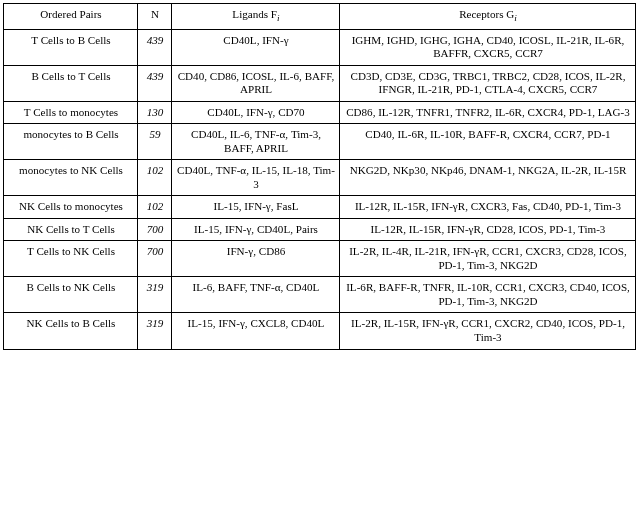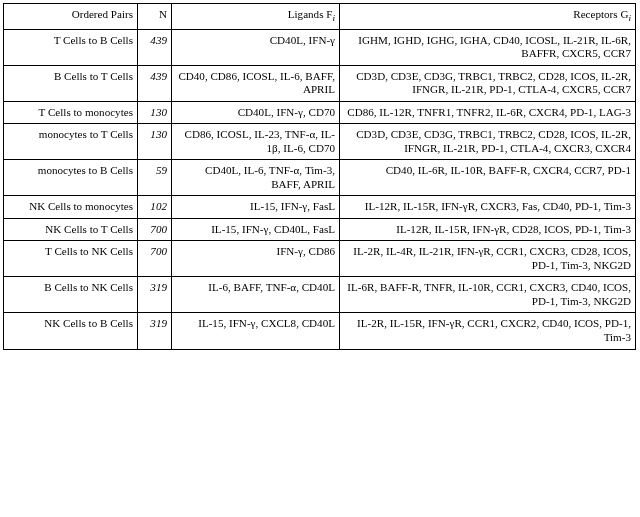--- a/index.html
+++ b/index.html
@@ -24,21 +24,21 @@
     table-layout: fixed;
     width: 632px;
     margin: 3px 0 0 3px;
     font-size: 11.1px;
     line-height: 1.22;
   }
   table.pairs th, table.pairs td {
     border: 0.8px solid #000000;
     vertical-align: top;
     padding: 4px 4px 4px 5px;
-    text-align: right;
+    text-align: center;
     font-weight: normal;
   }
   table.pairs thead th {
     font-weight: normal;
   }
   col.c1 { width: 134px; }
   col.c2 { width: 34px; }
   col.c3 { width: 168px; }
   col.c4 { width: 296px; }
   .ital { font-style: italic; }
@@ -82,41 +82,41 @@
         <td class="ligands">CD40, CD86, ICOSL, IL-6, BAFF, APRIL</td>
         <td class="receptors">CD3D, CD3E, CD3G, TRBC1, TRBC2, CD28, ICOS, IL-2R, IFNGR, IL-21R, PD-1, CTLA-4, CXCR5, CCR7</td>
       </tr>
       <tr>
         <td class="pairname">T Cells to monocytes</td>
         <td class="num">130</td>
         <td class="ligands">CD40L, IFN-γ, CD70</td>
         <td class="receptors">CD86, IL-12R, TNFR1, TNFR2, IL-6R, CXCR4, PD-1, LAG-3</td>
       </tr>
       <tr>
-        <td class="pairname">monocytes to T Cells</td>
-        <td class="num">130</td>
-        <td class="ligands">CD86, ICOSL, IL-23, TNF-α, IL-1β, IL-6, CD70</td>
-        <td class="receptors">CD3D, CD3E, CD3G, TRBC1, TRBC2, CD28, ICOS, IL-2R, IFNGR, IL-21R, PD-1, CTLA-4, CXCR3, CXCR4</td>
-      </tr>
-      <tr>
         <td class="pairname">monocytes to B Cells</td>
         <td class="num">59</td>
         <td class="ligands">CD40L, IL-6, TNF-α, Tim-3, BAFF, APRIL</td>
         <td class="receptors">CD40, IL-6R, IL-10R, BAFF-R, CXCR4, CCR7, PD-1</td>
+      </tr>
+      <tr>
+        <td class="pairname">monocytes to NK Cells</td>
+        <td class="num">102</td>
+        <td class="ligands">CD40L, TNF-α, IL-15, IL-18, Tim-3</td>
+        <td class="receptors">NKG2D, NKp30, NKp46, DNAM-1, NKG2A, IL-2R, IL-15R</td>
       </tr>
       <tr>
         <td class="pairname">NK Cells to monocytes</td>
         <td class="num">102</td>
         <td class="ligands">IL-15, IFN-γ, FasL</td>
         <td class="receptors">IL-12R, IL-15R, IFN-γR, CXCR3, Fas, CD40, PD-1, Tim-3</td>
       </tr>
       <tr>
         <td class="pairname">NK Cells to T Cells</td>
         <td class="num">700</td>
-        <td class="ligands">IL-15, IFN-γ, CD40L, FasL</td>
+        <td class="ligands">IL-15, IFN-γ, CD40L, Pairs</td>
         <td class="receptors">IL-12R, IL-15R, IFN-γR, CD28, ICOS, PD-1, Tim-3</td>
       </tr>
       <tr>
         <td class="pairname">T Cells to NK Cells</td>
         <td class="num">700</td>
         <td class="ligands">IFN-γ, CD86</td>
         <td class="receptors">IL-2R, IL-4R, IL-21R, IFN-γR, CCR1, CXCR3, CD28, ICOS, PD-1, Tim-3, NKG2D</td>
       </tr>
       <tr>
         <td class="pairname">B Cells to NK Cells</td>

